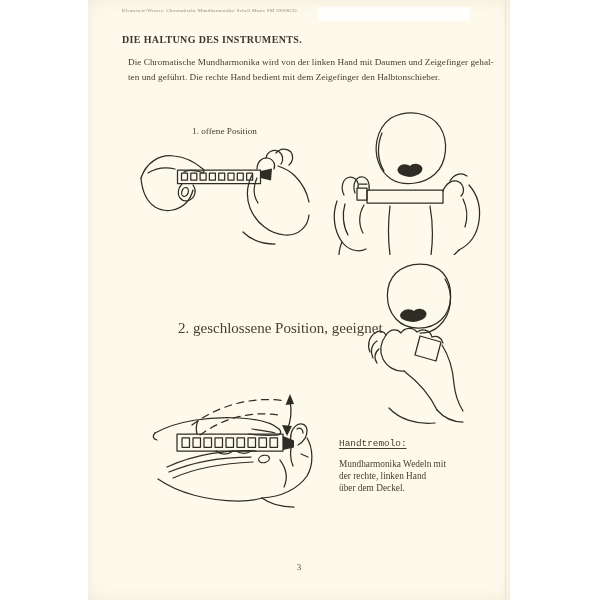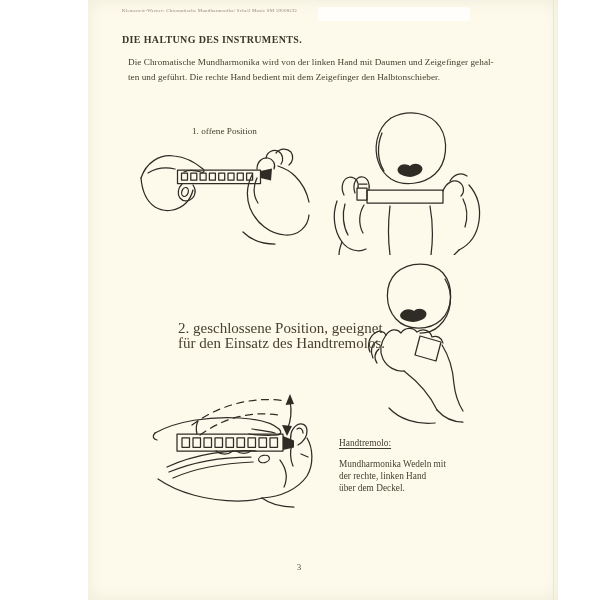--- a/index.html
+++ b/index.html
@@ -6,21 +6,20 @@
   body{
     width:600px;height:600px;position:relative;overflow:hidden;
     background:#ffffff;
     font-family:"Liberation Serif","DejaVu Serif",serif;
   }
   .stage{position:absolute;inset:0;width:600px;height:600px}
   .page{
     position:absolute;left:88px;top:0;width:422px;height:600px;
     background:#fdfaec;
     box-shadow:inset 0 0 16px rgba(150,130,90,.13);
-    padding-left:48px;
   }
   .page-edge-right{
     position:absolute;right:4px;top:0;width:1px;height:600px;
     background:#efe5cd;
   }
   .abs{position:absolute}
   .white-patch{
     left:230px;top:7px;width:152px;height:14px;
     background:rgba(255,255,255,.78);border-radius:1px;
   }
@@ -35,21 +34,21 @@
   .intro{
     left:40px;top:55px;width:376px;font-size:9.2px;line-height:14.6px;
     color:#46422f;letter-spacing:.05px;
   }
   .intro span{display:block;white-space:nowrap}
   .cap1{left:104px;top:126px;font-size:9.2px;color:#46422f;white-space:nowrap}
   .cap2{left:90px;top:321px;font-size:15px;line-height:15px;color:#46422f}
   .cap2 span{display:block;white-space:nowrap}
   .trem-h{
     left:251px;top:438px;font-size:9.4px;color:#413d2d;
-    text-decoration:underline;text-underline-offset:2px;white-space:nowrap;
+    text-decoration:underline;text-underline-offset:2px;white-space:nowrap;font-family:Liberation Mono, monospace;
   }
   .trem-b{left:251px;top:458px;font-size:9.3px;line-height:12px;color:#46422f}
   .trem-b span{display:block;white-space:nowrap}
   .pagenum{left:0;top:562px;width:422px;text-align:center;font-size:9px;color:#56503e}
   .fig{position:absolute}
   .fig1{left:52px;top:145px;width:170px;height:100px}
   .fig2{left:242px;top:103px;width:160px;height:152px}
   .fig3{left:252px;top:250px;width:150px;height:182px}
   .fig4{left:52px;top:388px;width:190px;height:122px}
   svg .ink{stroke:#2f2c25;stroke-width:1.25;fill:none;stroke-linecap:round;stroke-linejoin:round}
@@ -149,21 +148,20 @@
         <path d="M102,95 C109,106 113,120 114,134 C115,144 118,153 123,161"></path>
         <path d="M49,158 C59,169 77,175 95,173"></path>
         <path d="M97,160 C104,168 113,172 123,172"></path>
       </g>
       <path class="paperfill" d="M80,86 L101,92 L96,111 L75,105 Z"></path>
       <path class="fill" d="M61,63 C65,58 71,59 74,61 C77,58 83,58 86,62 C88,66 84,71 73,72 C62,71 58,67 61,63 Z"></path>
     </svg>
 
     <div class="abs cap2">
       <span>2. geschlossene Position, geeignet</span>
-      <span>für den Einsatz des Handtremolos.</span>
     </div>
 
     <svg class="fig fig4" viewBox="0 0 190 122" role="img" aria-label="harmonica-hand-tremolo-waving-motion">
       <g class="ink">
 
         <path class="dash" d="M52,37 C80,16 115,8 146,13"></path>
         <path class="dash" d="M60,47 C85,29 112,23 138,27"></path>
         <path d="M147,42 C151,33 152,23 150,13"></path>
 
         <path d="M15,45 C36,33 70,28 100,30 C118,31 132,35 139,41 C142,44 141,47 136,47 C127,48 117,47 109,46"></path>

